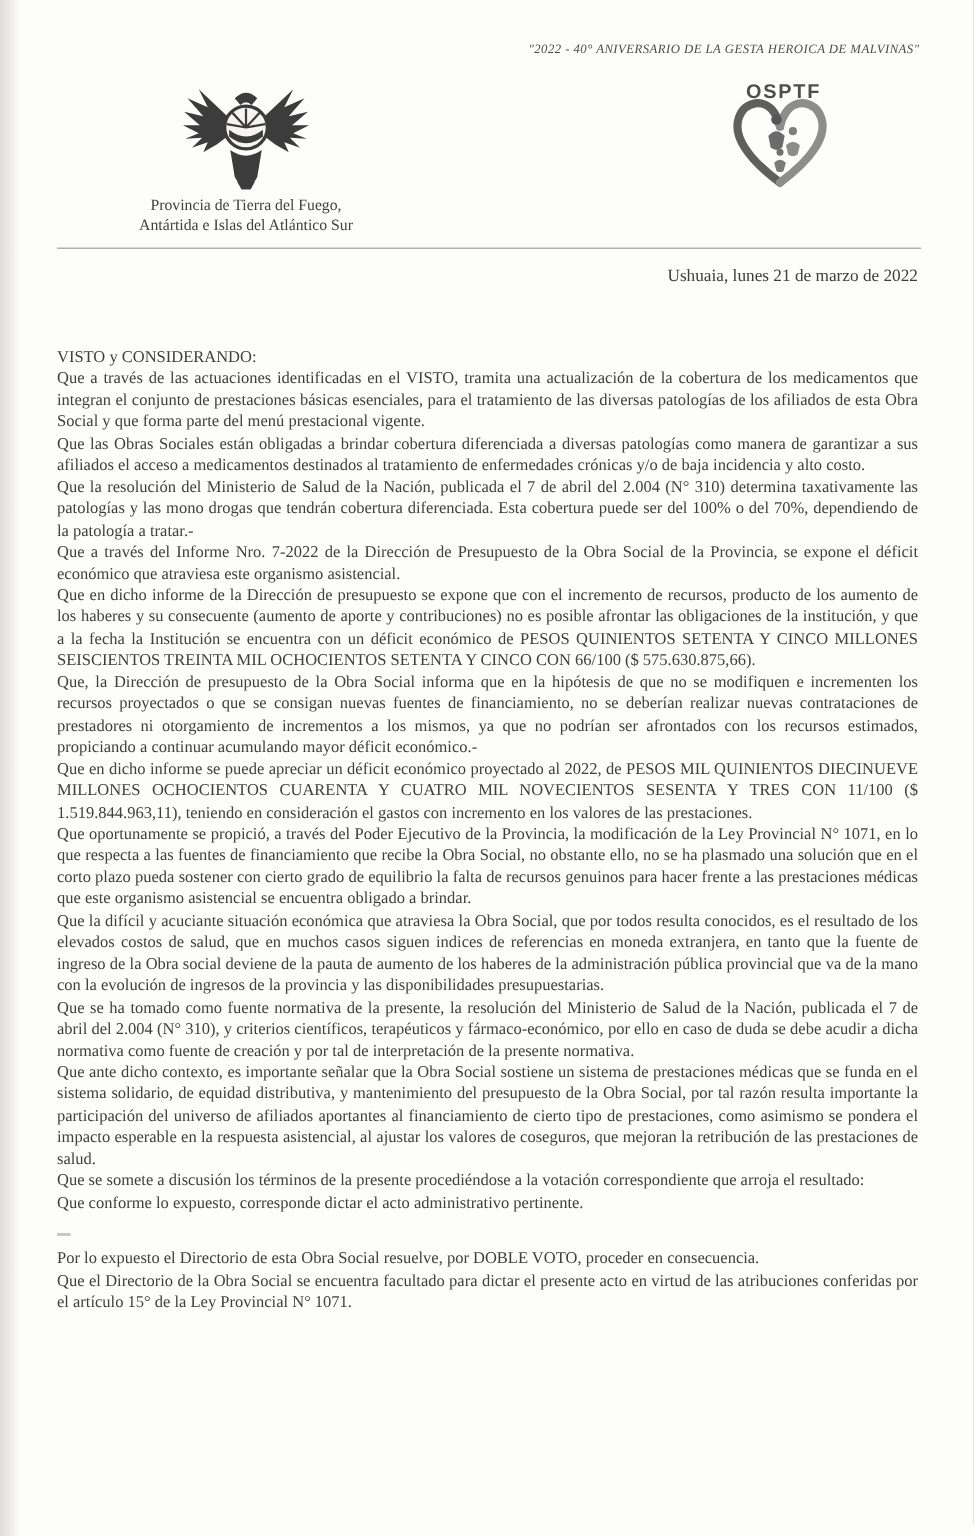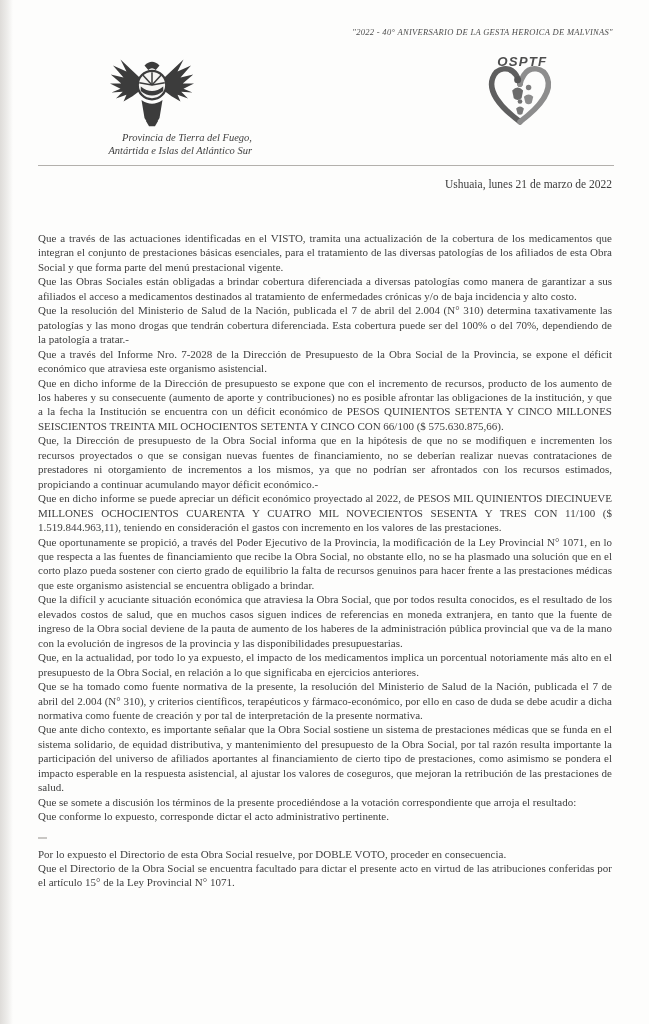--- a/index.html
+++ b/index.html
@@ -25,24 +25,23 @@
     top: 27px;
     right: 36px;
     font-size: 8.5px;
     font-style: italic;
     letter-spacing: 0.3px;
     color: #4c4c4c;
     white-space: nowrap;
   }
   .header-org {
     position: absolute;
-    text-align: right;
-    font-style: italic;
+    text-align: center;
   }
-  .header-org.left  { left: 52px;  top: 55px; width: 200px; }
+  .header-org.left  { left: 64px;  top: 55px; width: 200px; }
   .header-org.right { left: 425px; top: 50px; width: 190px; }
   .logo-box { display: flex; justify-content: center; align-items: flex-end; }
   .org-caption {
     margin-top: 4px;
     font-size: 10.5px;
     line-height: 13px;
     color: #3f3f3f;
   }
   .rule {
     position: absolute;
@@ -130,30 +129,30 @@
         <path d="M50 75 Q55 70 60 75 L58 82 Q55 84 52 82 Z" fill="#7a7a7a"></path>
       </svg>
     </div>
   </div>
 
   <div class="rule"></div>
 
   <div class="dateline">Ushuaia, lunes 21 de marzo de 2022</div>
 
   <div class="body">
+    <p class="heading">VISTO  y CONSIDERANDO:</p>
     <p>Que a través de las actuaciones identificadas en el VISTO, tramita una actualización de la cobertura de los medicamentos que integran el conjunto de prestaciones básicas esenciales, para el tratamiento de las diversas patologías de los afiliados de esta Obra Social y que forma parte del menú prestacional vigente.</p>
       <p>Que las Obras Sociales están obligadas a brindar cobertura diferenciada a diversas patologías como manera de garantizar a sus afiliados el acceso a medicamentos destinados al tratamiento de enfermedades crónicas y/o de baja incidencia y alto costo.</p>
       <p>Que la resolución del Ministerio de Salud de la Nación, publicada el 7 de abril del 2.004 (N° 310) determina taxativamente las patologías y las mono drogas que tendrán cobertura diferenciada. Esta cobertura puede ser del 100% o del 70%, dependiendo de la patología a tratar.-</p>
-      <p>Que a través del Informe Nro. 7-2028 de la Dirección de Presupuesto de la Obra Social de la Provincia, se expone el déficit económico que atraviesa este organismo asistencial.</p>
+      <p>Que a través del Informe Nro. 7-2022 de la Dirección de Presupuesto de la Obra Social de la Provincia, se expone el déficit económico que atraviesa este organismo asistencial.</p>
       <p>Que en dicho informe de la Dirección de presupuesto se expone que con el incremento de recursos, producto de los aumento de los haberes y su consecuente (aumento de aporte y contribuciones) no es posible afrontar las obligaciones de la institución, y que a la fecha la Institución se encuentra con un déficit económico de PESOS QUINIENTOS SETENTA Y CINCO MILLONES SEISCIENTOS TREINTA MIL OCHOCIENTOS SETENTA Y CINCO CON 66/100 ($ 575.630.875,66).</p>
       <p>Que, la Dirección de presupuesto de la Obra Social informa que en la hipótesis de que no se modifiquen e incrementen los recursos proyectados o que se consigan nuevas fuentes de financiamiento, no se deberían realizar nuevas contrataciones de prestadores ni otorgamiento de incrementos a los mismos, ya que no podrían ser afrontados con los recursos estimados, propiciando a continuar acumulando mayor déficit económico.-</p>
       <p>Que en dicho informe se puede apreciar un déficit económico proyectado al 2022, de PESOS MIL QUINIENTOS DIECINUEVE MILLONES OCHOCIENTOS CUARENTA Y CUATRO MIL NOVECIENTOS SESENTA Y TRES CON 11/100 ($ 1.519.844.963,11), teniendo en consideración el gastos con incremento en los valores de las prestaciones.</p>
       <p>Que oportunamente se propició, a través del Poder Ejecutivo de la Provincia, la modificación de la Ley Provincial N° 1071, en lo que respecta a las fuentes de financiamiento que recibe la Obra Social, no obstante ello, no se ha plasmado una solución que en el corto plazo pueda sostener con cierto grado de equilibrio la falta de recursos genuinos para hacer frente a las prestaciones médicas que este organismo asistencial se encuentra obligado a brindar.</p>
       <p>Que la difícil y acuciante situación económica que atraviesa la Obra Social, que por todos resulta conocidos, es el resultado de los elevados costos de salud, que en muchos casos siguen indices de referencias en moneda extranjera, en tanto que la fuente de ingreso de la Obra social deviene de la pauta de aumento de los haberes de la administración pública provincial que va de la mano con la evolución de ingresos de la provincia y las disponibilidades presupuestarias.</p>
-      <p>Que, en la actualidad, por todo lo ya expuesto, el impacto de los medicamentos implica un porcentual notoriamente más alto en el presupuesto de la Obra Social, en relación a lo que significaba en ejercicios anteriores.</p>
       <p>Que se ha tomado como fuente normativa de la presente, la resolución del Ministerio de Salud de la Nación, publicada el 7 de abril del 2.004 (N° 310), y criterios científicos, terapéuticos y fármaco-económico, por ello en caso de duda se debe acudir a dicha normativa como fuente de creación y por tal de interpretación de la presente normativa.</p>
       <p>Que ante dicho contexto, es importante señalar que la Obra Social sostiene un sistema de prestaciones médicas que se funda en el sistema solidario, de equidad distributiva, y mantenimiento del presupuesto de la Obra Social, por tal razón resulta importante la participación del universo de afiliados aportantes al financiamiento de cierto tipo de prestaciones, como asimismo se pondera el impacto esperable en la respuesta asistencial, al ajustar los valores de coseguros, que mejoran la retribución de las prestaciones de salud.</p>
       <p>Que se somete a discusión los términos de la presente procediéndose a la votación correspondiente que arroja el resultado:</p>
       <p>Que conforme lo expuesto, corresponde dictar el acto administrativo pertinente.</p>
     <div class="resolution">
       <div class="scan-artifact"></div>
       <p>Por lo expuesto el Directorio de esta Obra Social resuelve, por DOBLE VOTO, proceder en consecuencia.</p>
         <p>Que el Directorio de la Obra Social se encuentra facultado para dictar el presente acto en virtud de las atribuciones conferidas por el artículo 15° de la Ley Provincial N° 1071.</p>
     </div>
   </div>

